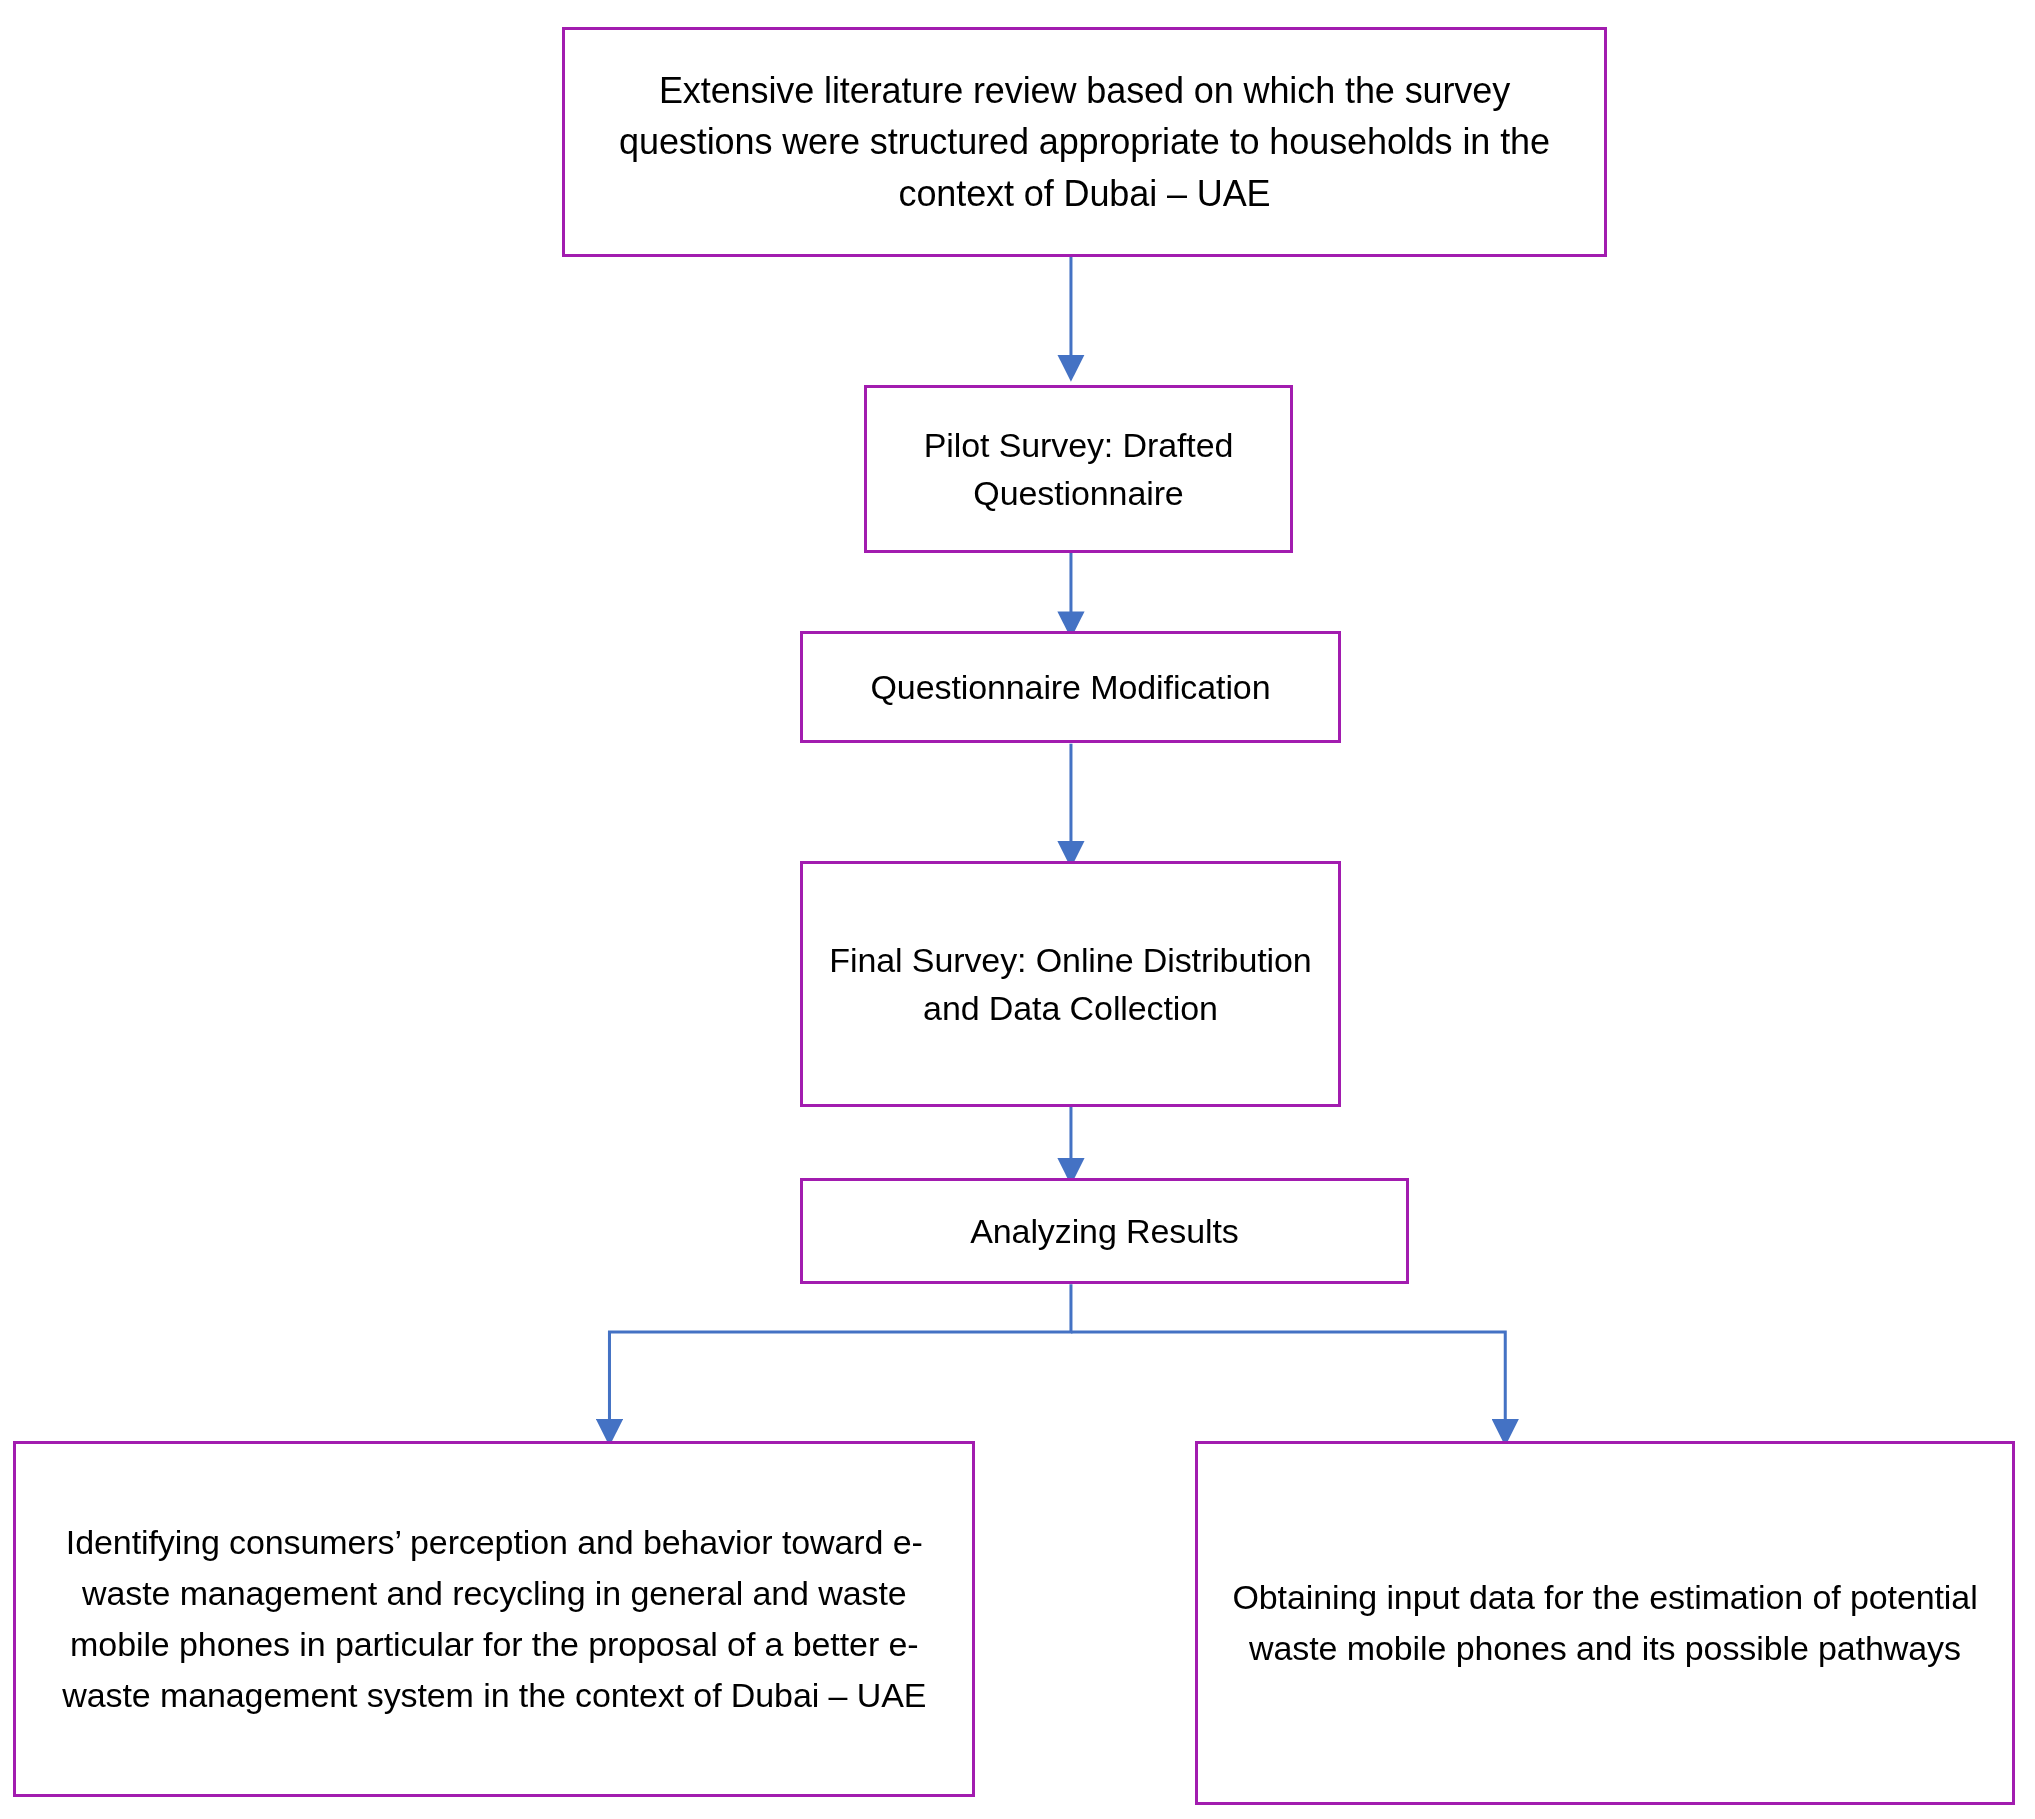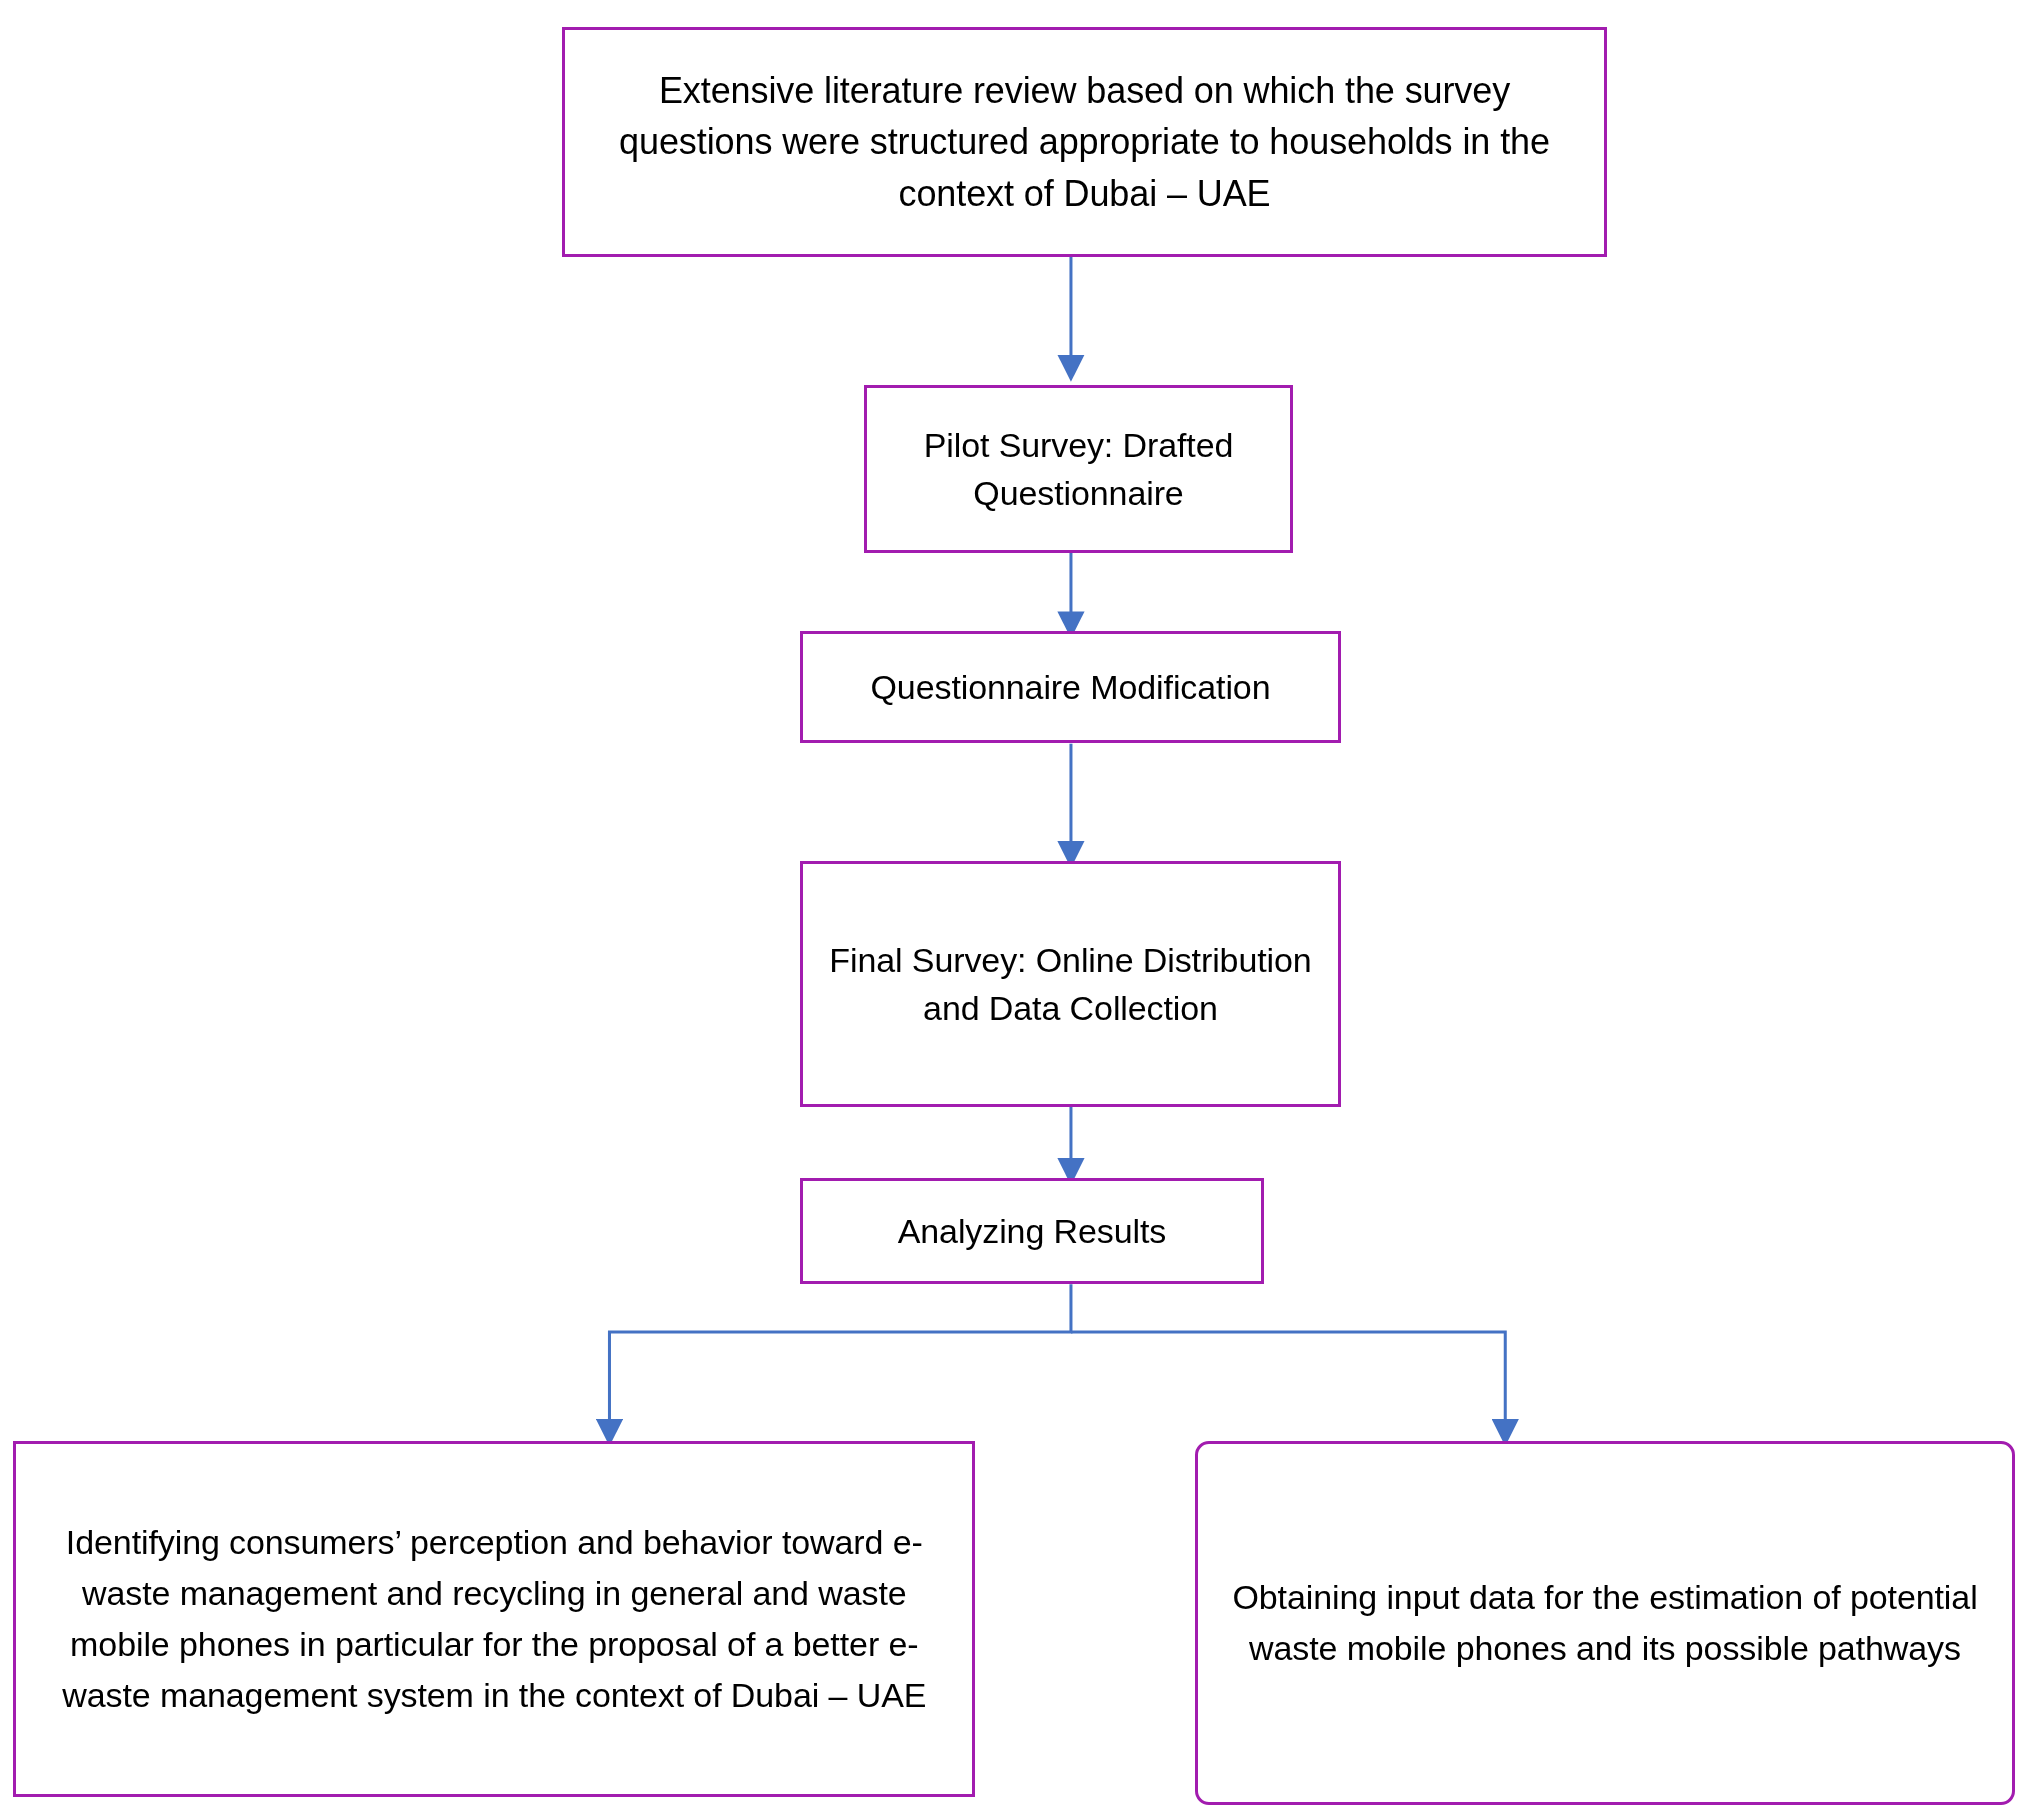--- a/index.html
+++ b/index.html
@@ -49,29 +49,29 @@
   #node-pilot-survey {
     left: 856px; top: 385px;  width: 429px;  height: 168px; margin-left: 8px;
   }
   #node-questionnaire-modification {
     left: 800px; top: 631px; width: 541px;  height: 112px;
   }
   #node-final-survey {
     left: 800px; top: 861px; width: 541px;  height: 246px;
   }
   #node-analyzing-results {
-    left: 800px; top: 1178px; width: 464px;  height: 106px;
+    left: 800px; top: 1178px; width: 609px;  height: 106px;
   }
   #node-consumer-perception {
     left: 13.3px;   top: 1441px; width: 962px; height: 356px;
   }
   #node-consumer-perception .node-text { font-size: 34px; line-height: 1.50; }
 
   #node-input-data {
-    left: 1195px; top: 1441px; width: 820px; height: 364px; border-radius: 14px;
+    left: 1195px; top: 1441px; width: 820px; height: 364px;
   }
   #node-input-data .node-text { font-size: 34px; line-height: 1.50; }
 
   
   #connectors {
     position: absolute;
     left: 0; top: 0;
     width: 2035px;
     height: 1819px;
     pointer-events: none;

